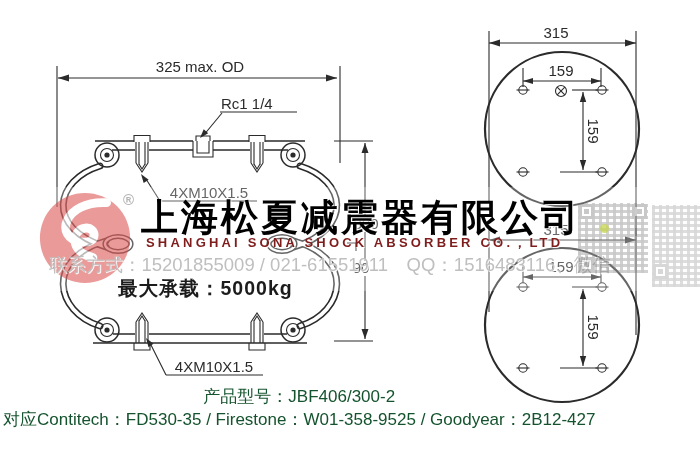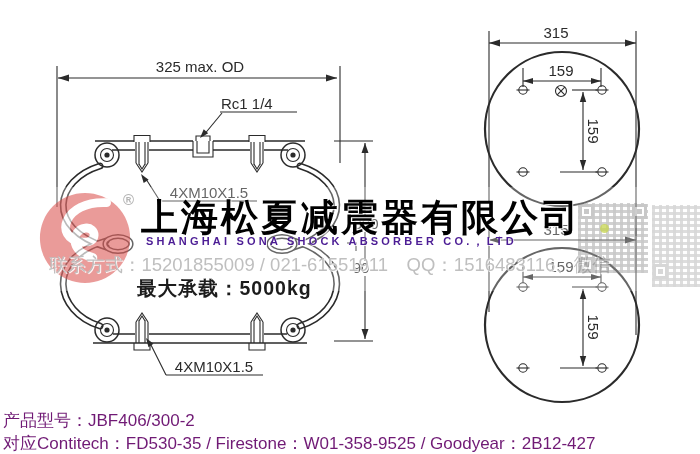--- a/index.html
+++ b/index.html
@@ -14,40 +14,40 @@
   .tube-i{stroke:#ffffff;fill:none;stroke-width:3.8;stroke-linecap:round;}
   .oval-o{stroke:#2b2b2b;fill:none;stroke-width:5.2;}
   .oval-i{stroke:#ffffff;fill:none;stroke-width:2.2;}
   .wm-band{position:absolute;left:0;top:187px;width:700px;height:104px;
            background:rgba(255,255,255,0.28);}
   .logo{position:absolute;left:36px;top:186px;width:98px;height:100px;opacity:.55;}
   .reg{position:absolute;left:123px;top:191px;font-size:15px;color:#b5b5b5;font-weight:700;}
   .wm-cn{position:absolute;left:141px;top:193px;width:560px;font-size:37px;font-weight:700;
          color:#000000;letter-spacing:3px;white-space:nowrap;
          text-shadow:1px 1px 1px rgba(255,255,255,.9);}
-  .wm-en{position:absolute;left:146px;top:234px;font-size:11px;font-weight:700;
-         color:#4c1d95;letter-spacing:3.2px;white-space:nowrap;
+  .wm-en{position:absolute;left:146px;top:234px;font-size:13px;font-weight:700;
+         color:#7f1d1d;letter-spacing:3.2px;white-space:nowrap;
          text-shadow:1px 1px 0 rgba(255,255,255,.9);}
   .wm-contact{position:absolute;left:49px;top:252px;font-size:18.5px;font-weight:400;
          color:#bfbfbf;white-space:nowrap;text-shadow:1px 1px 0 rgba(255,255,255,.9);}
   .qr{position:absolute;opacity:.42;
       background:
        repeating-linear-gradient(0deg, rgba(125,125,125,.85) 0 3px, transparent 3px 6px),
        repeating-linear-gradient(90deg, rgba(125,125,125,.85) 0 3px, transparent 3px 7px);}
   .qr1{left:578px;top:203px;width:70px;height:70px;}
   .qr2{left:652px;top:205px;width:48px;height:82px;opacity:.3;}
   .qr-eye{position:absolute;width:15px;height:15px;border:3px solid #7d7d7d;
           box-sizing:border-box;background:#fff;}
   .qr-eye i{display:block;width:5px;height:5px;background:#7d7d7d;margin:2px;}
   .gdot{position:absolute;left:600px;top:224px;width:9px;height:9px;border-radius:50%;
         background:#c6d44e;opacity:.75;}
   .maxload{position:absolute;left:118px;top:275px;font-size:19.5px;font-weight:600;
-        color:#1c1c1c;letter-spacing:1px;white-space:nowrap;margin-left:19px;}
-  .footer{position:absolute;left:3px;top:410px;color:#701a75;font-size:17px;
-        line-height:22.5px;white-space:nowrap;}
+        color:#1c1c1c;letter-spacing:1px;white-space:nowrap;}
+  .footer{position:absolute;left:3px;top:386px;color:#14532d;font-size:17px;
+        line-height:22.5px;white-space:nowrap;text-align:center;}
 </style>
 </head>
 <body>
 
 <div class="stage">
 
   <svg class="draw" width="700" height="454" viewBox="0 0 700 454">
 
     <g>
 

